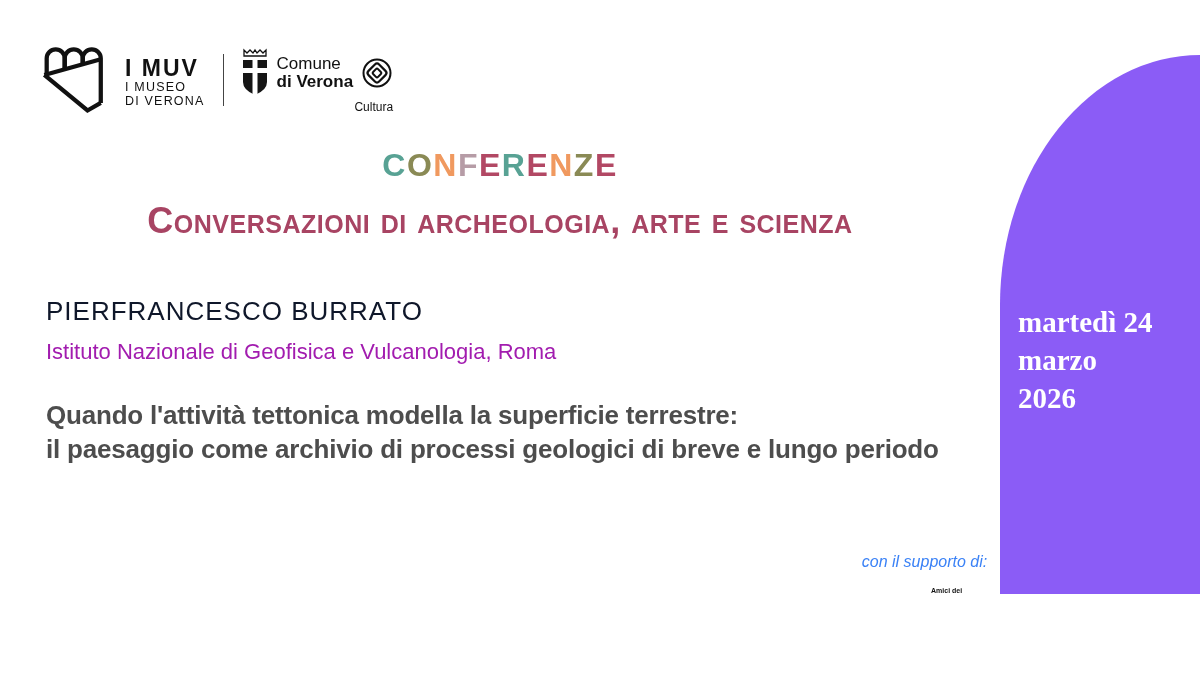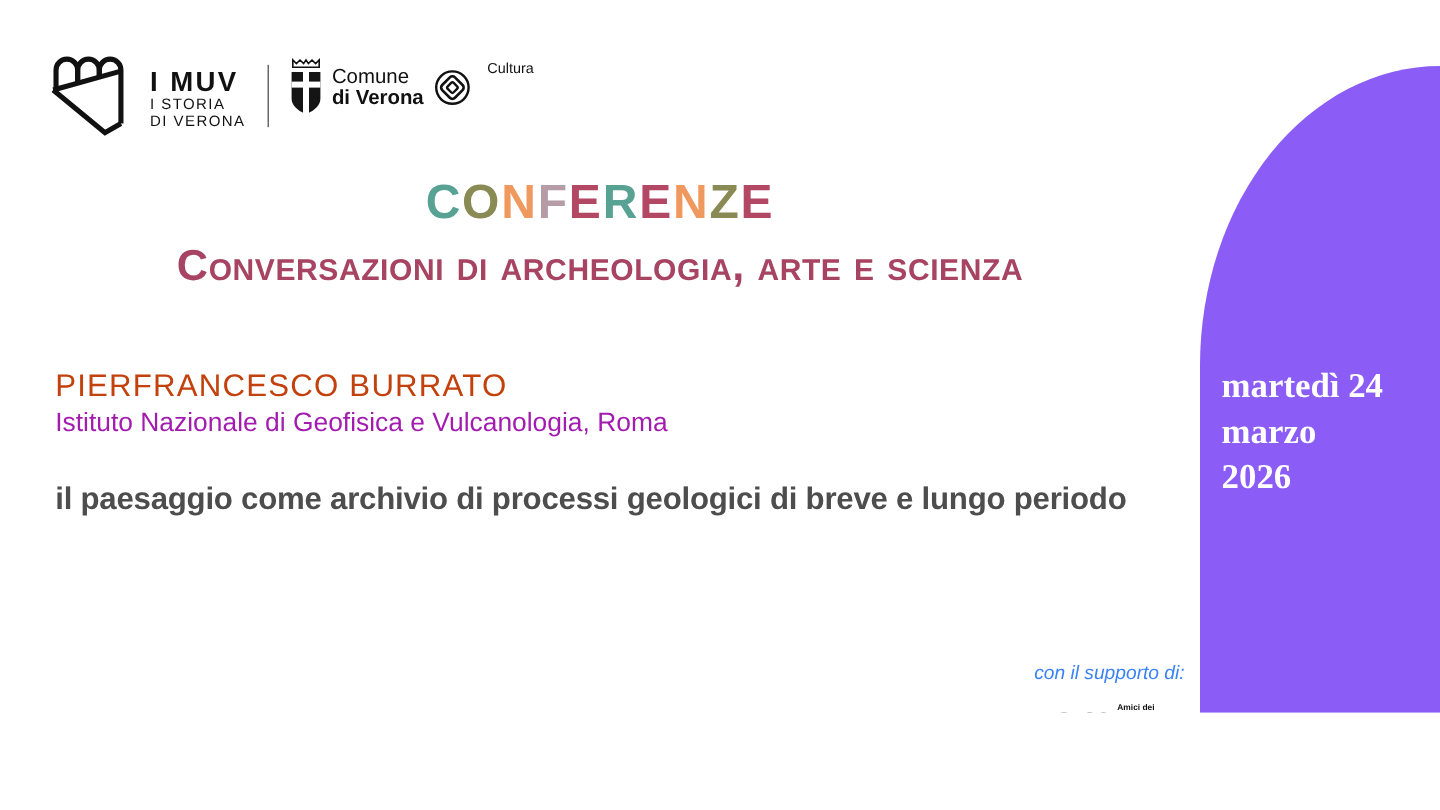--- a/index.html
+++ b/index.html
@@ -7,40 +7,40 @@
     position:relative;width:1200px;height:594px;background:#ffffff;
     overflow:hidden;font-family:"Liberation Sans",sans-serif;
   }
   
   .brand-row{position:absolute;left:40px;top:46px;display:flex;align-items:flex-start;}
   .muv-logo-svg{width:76px;height:74px;display:block;}
   .muv-text{margin-left:9px;padding-top:10px;color:#111;}
   .muv-title{font-size:23px;font-weight:bold;letter-spacing:2px;line-height:24px;}
   .muv-sub{font-size:12.5px;letter-spacing:1.2px;line-height:14px;font-weight:500;}
   .brand-divider{width:1px;height:52px;background:#444;margin:8px 16px 0 18px;}
-  .comune-block{display:flex;margin-top:2px;}
+  .comune-block{display:flex;flex-direction:column;margin-top:2px;align-items:flex-end;}
   .comune-top{display:flex;align-items:center;}
   .crest-svg{width:30px;height:50px;display:block;}
   .comune-names{margin-left:7px;color:#111;}
   .comune-line1{font-size:17px;line-height:18px;font-weight:500;}
   .comune-line2{font-size:17px;line-height:18px;font-weight:bold;}
   .emblem-svg{width:32px;height:32px;margin-left:8px;}
   .cultura{font-size:12px;color:#111;margin-top:2px;margin-left:13px;font-weight:500;}
   
   .conf-title{
     position:absolute;left:0;top:147px;width:1000px;text-align:center;
-    font-size:40px;font-weight:bold;letter-spacing:1.5px;
+    font-size:32px;font-weight:bold;letter-spacing:1.5px;
   }
   .conf-subtitle{
     position:absolute;left:0;top:200px;width:1000px;text-align:center;
     font-variant:small-caps;font-size:36px;font-weight:bold;
     color:#A84463;letter-spacing:0.5px;
   }
   
-  .speaker-name{position:absolute;left:46px;top:306px;font-size:26px;color:#c2410c;letter-spacing:1px;}
+  .speaker-name{position:absolute;left:46px;top:296px;font-size:26px;color:#0f172a;letter-spacing:1px;}
   .speaker-affiliation{position:absolute;left:46px;top:339px;font-size:22px;color:#a21caf;}
   
   .talk-title{position:absolute;left:46px;top:398px;font-size:26px;font-weight:600;
     color:#4d4d4d;line-height:34px;letter-spacing:-0.2px;}
   
   .venue{position:absolute;left:46px;top:544px;line-height:22px;}
   .venue-name{font-size:19px;color:#8B8B66;letter-spacing:0.4px;}
   .venue-line{font-size:19px;color:#5E9C8D;}
   
   .arch{
@@ -70,21 +70,21 @@
       <g fill="none" stroke="#111" stroke-width="4.5" stroke-linejoin="miter">
         <path d="M7 29 V13 A9.5 9.5 0 0 1 26 13 V24"></path>
         <path d="M26 24 V13 A9.5 9.5 0 0 1 45 13 V19"></path>
         <path d="M45 19 V13 A9.5 9.5 0 0 1 64 13 V60"></path>
         <path d="M4.5 30.5 L64 14"></path>
         <path d="M4.5 30.5 L50 68 L64 60"></path>
       </g>
     </svg>
     <div class="muv-text">
       <div class="muv-title">I MUV</div>
-      <div class="muv-sub">I STORIA</div>
+      <div class="muv-sub">I MUSEO</div>
       <div class="muv-sub">DI VERONA</div>
     </div>
     <div class="brand-divider"></div>
     <div class="comune-block">
       <div class="comune-top">
         <svg class="crest-svg" viewBox="0 0 30 50">
           <path d="M4 8 L4 2 L7 5 L10 2 L13 5 L15 2 L17 5 L20 2 L23 5 L26 2 L26 8 Z" fill="none" stroke="#111" stroke-width="1.3"></path>
           <path d="M3 12 h24 v22 q0 8 -12 13 q-12 -5 -12 -13 Z" fill="#151515"></path>
           <rect x="12.5" y="12" width="5" height="35" fill="#fff"></rect>
           <rect x="3" y="20" width="24" height="5" fill="#fff"></rect>
@@ -103,20 +103,21 @@
     </div>
   </div>
 
   <div class="conf-title"><span style="color: rgb(88, 162, 148);">C</span><span style="color: rgb(138, 138, 85);">O</span><span style="color: rgb(240, 153, 95);">N</span><span style="color: rgb(182, 156, 166);">F</span><span style="color: rgb(178, 72, 100);">E</span><span style="color: rgb(88, 162, 148);">R</span><span style="color: rgb(178, 72, 100);">E</span><span style="color: rgb(240, 153, 95);">N</span><span style="color: rgb(138, 138, 85);">Z</span><span style="color: rgb(178, 72, 100);">E</span></div>
   <div class="conf-subtitle">Conversazioni di archeologia, arte e scienza</div>
 
   <div class="speaker-name">PIERFRANCESCO BURRATO</div>
   <div class="speaker-affiliation">Istituto Nazionale di Geofisica e Vulcanologia, Roma</div>
 
   <div class="talk-title">
+    <div>Quando l'attività tettonica modella la superficie terrestre:</div>
     <div>il paesaggio come archivio di processi geologici di breve e lungo periodo</div>
   </div>
 
 
   <div class="arch" style="background: #8b5cf6;">
     <div class="event-date">
       <div>martedì 24</div>
       <div>marzo</div>
       <div>2026</div>
 

